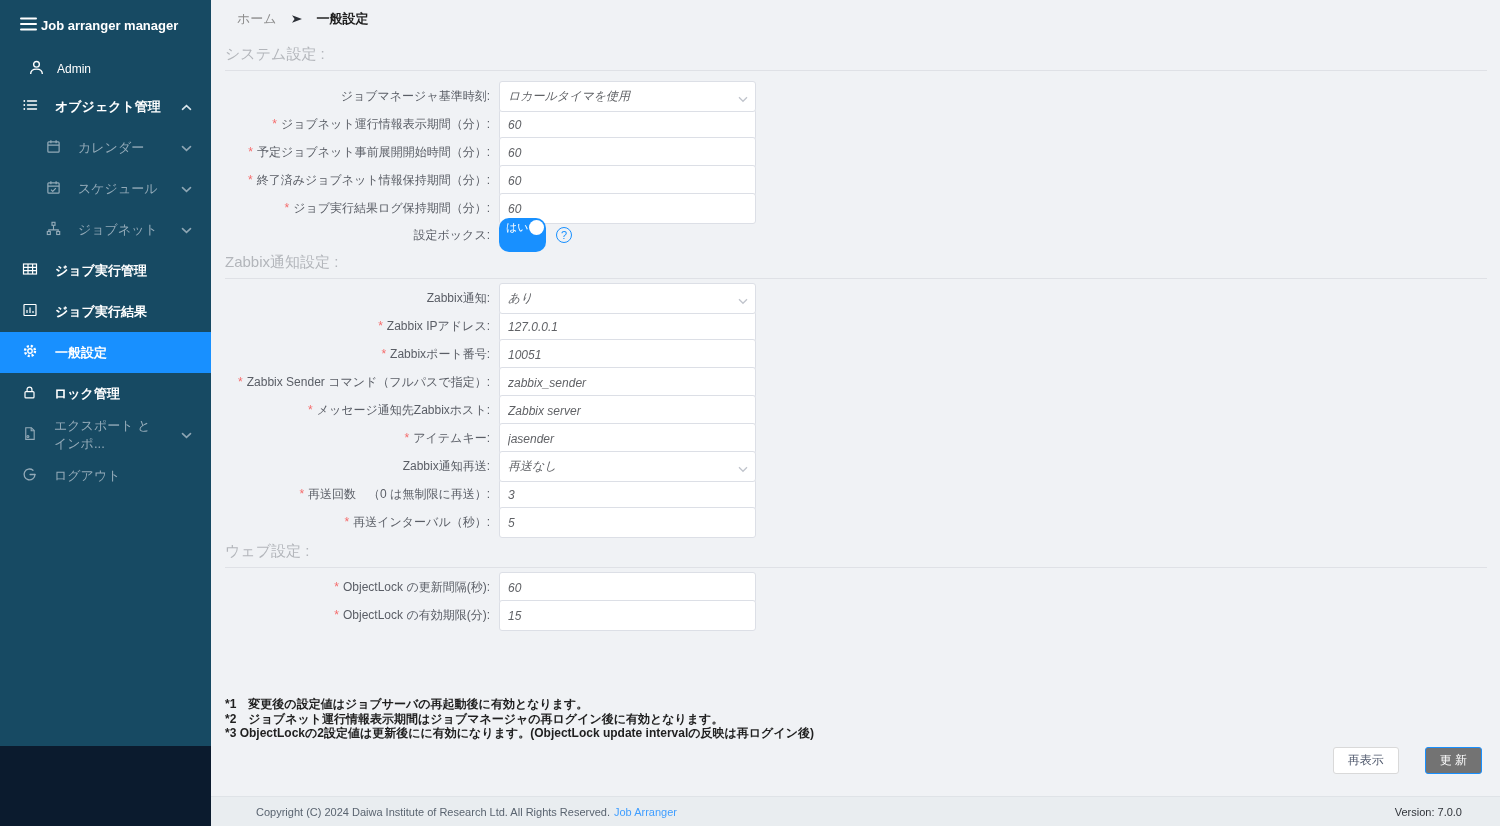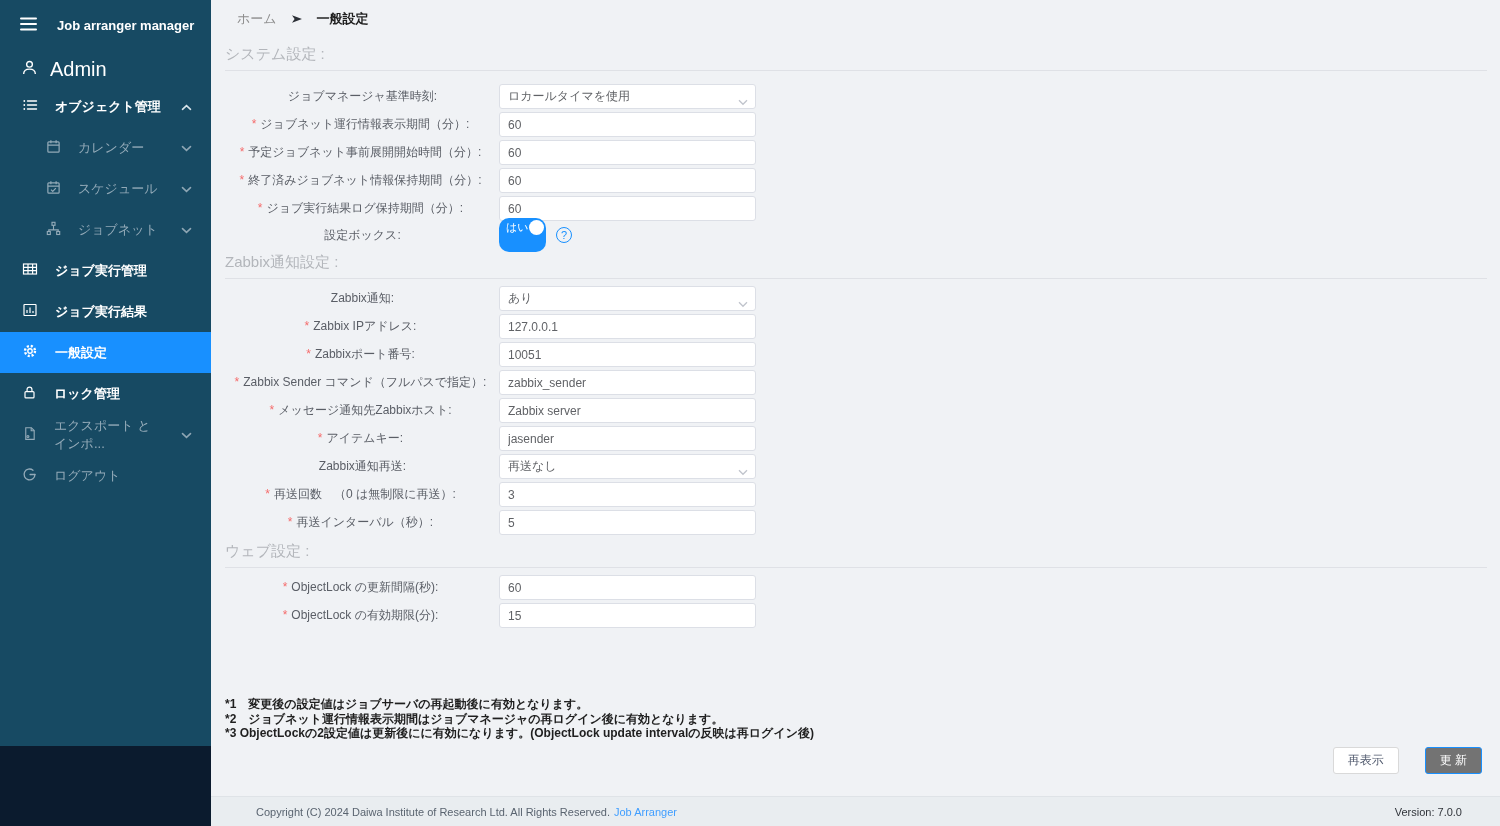--- a/index.html
+++ b/index.html
@@ -2,22 +2,22 @@
 <html><head>
 <meta charset="utf-8">
 <style>
   * { margin:0; padding:0; box-sizing:border-box; }
   html,body { width:1500px; height:826px; overflow:hidden; }
   body { font-family:"Liberation Sans","DejaVu Sans",sans-serif; display:flex; background:#f0f2f5; }
 
   
   .sidebar { width:211px; flex:0 0 211px; background:#0b1b2e; height:826px; }
   .menu-wrap { background:#174a63; height:746px; padding-top:8px; }
-  .sb-header { height:34px; display:flex; align-items:center; padding-left:20px; gap:20px; color:#fff; font-weight:bold; font-size:13px; cursor:pointer; }
-  .sb-user { height:26px; margin-top:14px; display:flex; align-items:center; padding-left:21px; gap:12px; color:#fff; font-size:20px; }
+  .sb-header { height:34px; display:flex; align-items:center; padding-left:20px; gap:4px; color:#fff; font-weight:bold; font-size:13px; cursor:pointer; }
+  .sb-user { height:26px; margin-top:14px; display:flex; align-items:center; padding-left:21px; gap:12px; color:#fff; font-size:12px;margin-left:7px; }
   .sb-nav { margin-top:4px; }
   .sb-item { height:41px; display:flex; align-items:center; padding-left:22px; gap:17px; font-size:13px; color:#fff; font-weight:bold; cursor:pointer; }
   .sb-item.sub { padding-left:46px; }
   .sb-item.dim, .sb-item.sub { color:#93aab8; font-weight:normal; }
   .sb-item.active { background:#1890ff; color:#fff; }
   .sb-item svg { flex:0 0 auto; }
   .chev { margin-left:auto; margin-right:19px; color:#8ea6b4; }
   .sb-item:not(.sub):not(.dim) .chev { color:#d8e4ea; }
 
   
@@ -25,23 +25,23 @@
   .page { flex:1; padding:9px 13px 0 14px; }
   .breadcrumb { padding-left:12px; font-size:13px; color:#8c8c8c; display:flex; align-items:center; gap:14px; height:20px; }
   .crumb-current { color:#1f1f1f; font-weight:bold; }
   .crumb-home { cursor:pointer; }
 
   .section-title { margin-top:16px; font-size:15px; color:#b3b6bb; padding-bottom:6px; border-bottom:1px solid #dfe1e6; }
   .section-title.tight { margin-top:8px; }
   .form { margin-top:14px; }
   .form.tight { margin-top:8px; }
   .form-row { display:flex; align-items:center; margin-bottom:5px; height:23px; }
-  .form-label { width:274px; text-align:center; font-size:12px; color:#5a5e66; padding-right:3px; white-space:nowrap; }
+  .form-label { width:274px; text-align:right; font-size:12px; color:#5a5e66; padding-right:9px; white-space:nowrap; }
   .req { color:#f56c6c; margin-right:4px; font-size:12px; }
-  .form-input { width:257px; height:25px; border:1px solid #dcdfe6; border-radius:3px; padding:0 8px; font-size:12px; color:#606266; background:#fff; outline:none; }
+  .form-input { width:257px; height:31px; border:1px solid #dcdfe6; border-radius:3px; padding:0 8px; font-size:12px; color:#606266; background:#fff; outline:none;font-style:italic; }
   .select-wrap { position:relative; width:257px; }
   .select-wrap .form-input { width:257px; padding-right:24px; cursor:pointer; }
   .select-chev { position:absolute; right:8px; top:8px; color:#c0c4cc; pointer-events:none; }
 
   .toggle-row { height:20px; }
   .toggle { width:47px; height:34px; background:#1890ff; border-radius:10px; position:relative; cursor:pointer; flex:0 0 auto; }
   .toggle-text { position:absolute; left:7px; top:3px; color:#fff; font-size:11px; line-height:13px; }
   .toggle-knob { position:absolute; right:2px; top:2px; width:15px; height:15px; background:#fff; border-radius:50%; }
   .help { margin-left:10px; width:16px; height:16px; border:1px solid #1890ff; color:#1890ff; border-radius:50%; font-size:11px; display:flex; align-items:center; justify-content:center; cursor:pointer; }
 

